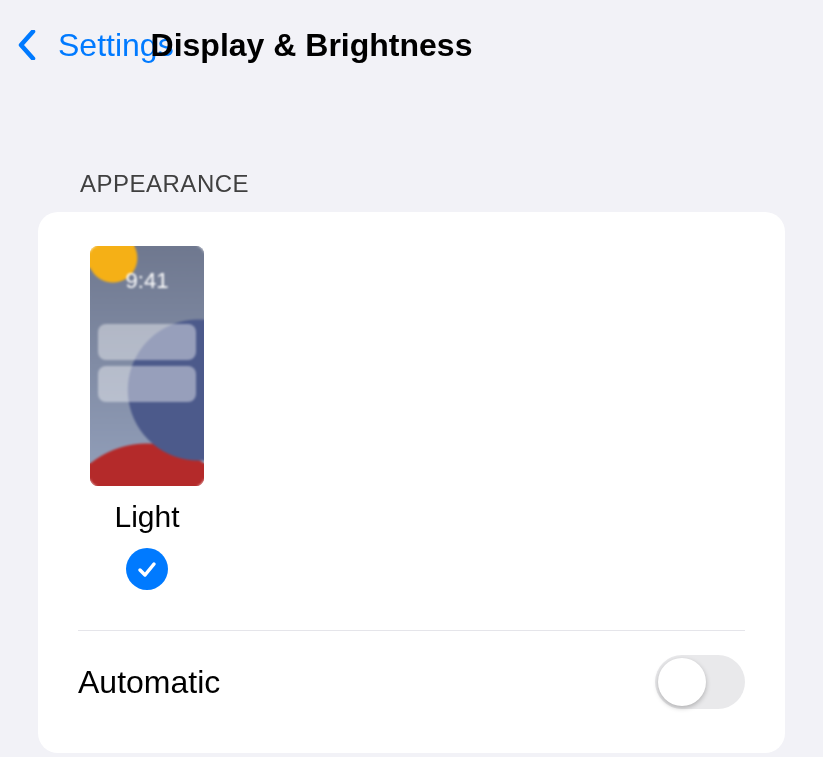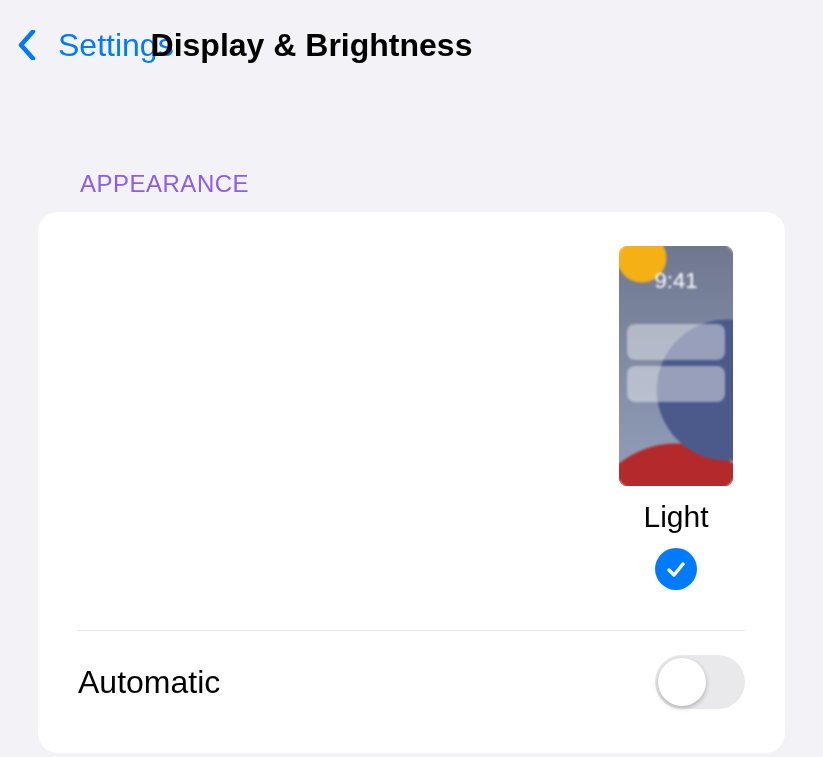--- a/index.html
+++ b/index.html
@@ -29,34 +29,34 @@
       position: absolute;
       left: 0; right: 0;
       text-align: center;
       font-size: 32px;
       font-weight: 600;
       color: #000;
       pointer-events: none;
       margin-left: -200px;
     }
     .section-header {
-      color: #8b5cf6;
+      color: #404040;
       font-size: 24px;
       letter-spacing: 0.5px;
       padding: 84px 0 14px 80px;
     }
     .card {
       margin: 0 38px;
       background: #fff;
       border-radius: 20px;
       padding: 30px 40px 20px 40px;
     }
     .options {
       display: flex;
-      justify-content: flex-end;
+      justify-content: space-between;
       padding-bottom: 26px;
       border-bottom: 1px solid #e5e5ea;
     }
     .option {
       display: flex;
       flex-direction: column;
       align-items: center;
       gap: 14px;
       padding: 4px 12px 14px 12px;
     }

